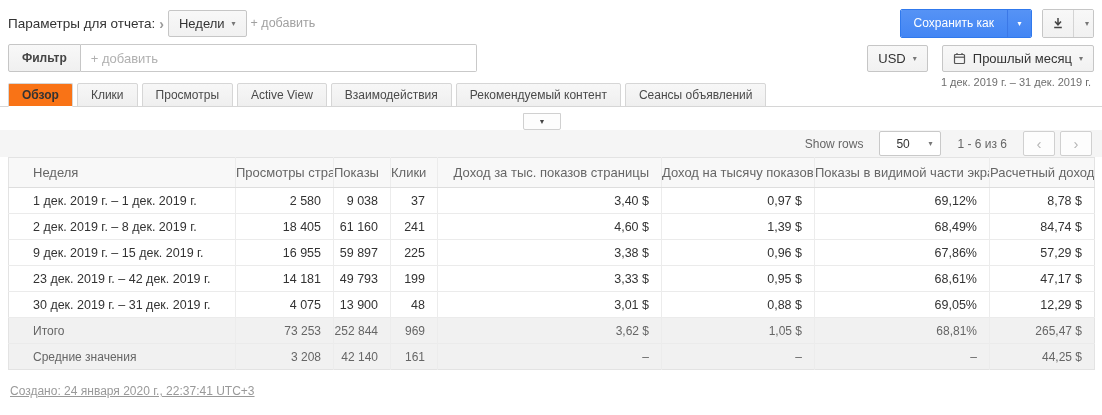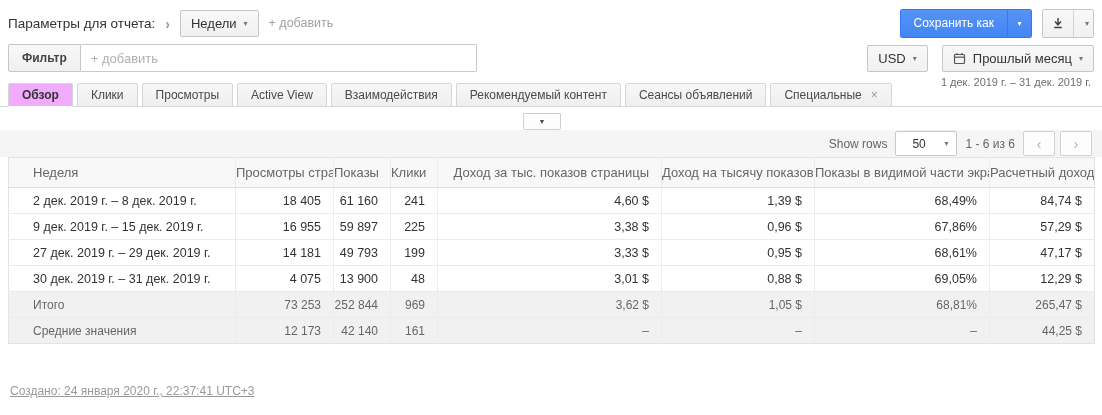--- a/index.html
+++ b/index.html
@@ -3,21 +3,21 @@
 <meta charset="utf-8">
 <style>
   * { box-sizing: border-box; margin: 0; padding: 0; }
   html,body { background:#fff; }
   body { font-family: "Liberation Sans", sans-serif; color:#333; }
   .page { position:relative; width:1102px; height:415px; background:#fff; overflow:hidden; }
 
   
   .top-row { position:absolute; left:8px; right:8px; top:8px; height:30px;
              display:flex; align-items:center; justify-content:space-between; }
-  .top-left { display:flex; align-items:center; gap:10px; }
+  .top-left { display:flex; align-items:center; gap:4px; }
   .params-label { font-size:13.5px; color:#333; }
   .crumb-chevron { color:#999; font-size:14px; font-weight:bold; transform:scaleY(1.1); }
   .btn { display:inline-flex; align-items:center; border:1px solid #c6c6c6; border-radius:2px;
          background:linear-gradient(#f8f8f8,#f1f1f1); font-size:13px; color:#333;
          height:27px; padding:0 10px; cursor:pointer; white-space:nowrap; }
   .caret { font-size:8px; color:#777; margin-left:7px; }
   .add-link { color:#a0a0a0; font-size:12.5px; cursor:pointer; }
   .top-right { display:flex; align-items:center; gap:10px; }
   .split { display:inline-flex; border-radius:2px; overflow:hidden; }
   .split.blue { border:1px solid #3079ed; }
@@ -47,30 +47,30 @@
 
   .date-range { position:absolute; right:11px; top:76px; font-size:11px; color:#6e6e6e; }
 
   
   .tabs-row { position:absolute; left:0; right:0; top:82px; height:25px;
               display:flex; align-items:flex-end; padding-left:8px; border-bottom:1px solid #d6d6d6; }
   .tab { height:24px; display:flex; align-items:center; padding:0 13px; margin-right:4px;
          background:linear-gradient(#f7f7f7,#efefef); border:1px solid #d6d6d6;
          border-bottom:1px solid #d6d6d6; margin-bottom:-1px; border-radius:2px 2px 0 0;
          font-size:12px; color:#4a4a4a; cursor:pointer; white-space:nowrap; }
-  .tab.active { background:#f0abfc; border-bottom:1px solid #fff; font-weight:bold; color:#333; }
+  .tab.active { background:#f97316; border-bottom:1px solid #fff; font-weight:bold; color:#333; }
   .tab-close { margin-left:9px; color:#9a9a9a; font-size:12px; line-height:1; cursor:pointer; }
 
   
   .collapse-btn { position:absolute; left:523px; top:113px; width:38px; height:17px;
                   background:#fdfdfd; border:1px solid #d0d0d0; border-radius:0 0 2px 2px;
                   display:flex; align-items:center; justify-content:center; cursor:pointer; z-index:2; }
   .collapse-btn span { font-size:7px; color:#444; }
   .toolbar { position:absolute; left:0; right:0; top:130px; height:27px; background:#f5f5f5;
-             display:flex; align-items:center; justify-content:flex-end; gap:8px; padding-right:10px; }
+             display:flex; align-items:center; justify-content:flex-end; gap:16px; padding-right:10px; }
   .toolbar-label, .toolbar-range { font-size:12px; color:#666; }
   .rows-select { display:inline-flex; align-items:center; justify-content:space-between;
                  width:62px; height:25px; background:#fff; border:1px solid #c9c9c9; border-radius:2px;
                  font-size:12px; color:#333; padding:0 8px 0 16px; cursor:pointer;text-align:right; }
   .pager { display:inline-flex; gap:5px; }
   .pager-btn { width:32px; height:25px; background:#fdfdfd; border:1px solid #d0d0d0; border-radius:2px;
                display:flex; align-items:center; justify-content:center; color:#b5b5b5;
                font-size:15px; cursor:pointer; }
 
   
@@ -170,24 +170,20 @@
     </div>
     <div class="tab">
       <span>Взаимодействия</span>
     </div>
     <div class="tab">
       <span>Рекомендуемый контент</span>
     </div>
     <div class="tab">
       <span>Сеансы объявлений</span>
     </div>
-    <div class="tab">
-      <span>Специальные</span>
-      <span class="tab-close">×</span>
-    </div>
   </div>
 
   <div class="collapse-btn">
     <span>▼</span>
   </div>
 
   <div class="toolbar">
     <span class="toolbar-label">Show rows</span>
     <span class="rows-select">
       <span>50</span>
@@ -222,41 +218,51 @@
         <th>Показы</th>
         <th>Клики</th>
         <th>Доход за тыс. показов страницы</th>
         <th>Доход на тысячу показов</th>
         <th>Показы в видимой части экрана</th>
         <th>Расчетный доход</th>
       </tr>
     </thead>
     <tbody>
       <tr>
+        <td class="left">1 дек. 2019 г. – 1 дек. 2019 г.</td>
+        <td>2 580</td>
+        <td>9 038</td>
+        <td>37</td>
+        <td>3,40 $</td>
+        <td>0,97 $</td>
+        <td>69,12%</td>
+        <td>8,78 $</td>
+      </tr>
+      <tr>
         <td class="left">2 дек. 2019 г. – 8 дек. 2019 г.</td>
         <td>18 405</td>
         <td>61 160</td>
         <td>241</td>
         <td>4,60 $</td>
         <td>1,39 $</td>
         <td>68,49%</td>
         <td>84,74 $</td>
       </tr>
       <tr>
         <td class="left">9 дек. 2019 г. – 15 дек. 2019 г.</td>
         <td>16 955</td>
         <td>59 897</td>
         <td>225</td>
         <td>3,38 $</td>
         <td>0,96 $</td>
         <td>67,86%</td>
         <td>57,29 $</td>
       </tr>
       <tr>
-        <td class="left">27 дек. 2019 г. – 29 дек. 2019 г.</td>
+        <td class="left">23 дек. 2019 г. – 42 дек. 2019 г.</td>
         <td>14 181</td>
         <td>49 793</td>
         <td>199</td>
         <td>3,33 $</td>
         <td>0,95 $</td>
         <td>68,61%</td>
         <td>47,17 $</td>
       </tr>
       <tr>
         <td class="left">30 дек. 2019 г. – 31 дек. 2019 г.</td>
@@ -273,21 +279,21 @@
         <td>73 253</td>
         <td>252 844</td>
         <td>969</td>
         <td>3,62 $</td>
         <td>1,05 $</td>
         <td>68,81%</td>
         <td>265,47 $</td>
       </tr>
       <tr class="summary">
         <td class="left">Средние значения</td>
-        <td>12 173</td>
+        <td>3 208</td>
         <td>42 140</td>
         <td>161</td>
         <td>–</td>
         <td>–</td>
         <td>–</td>
         <td>44,25 $</td>
       </tr>
     </tbody>
   </table>
 

